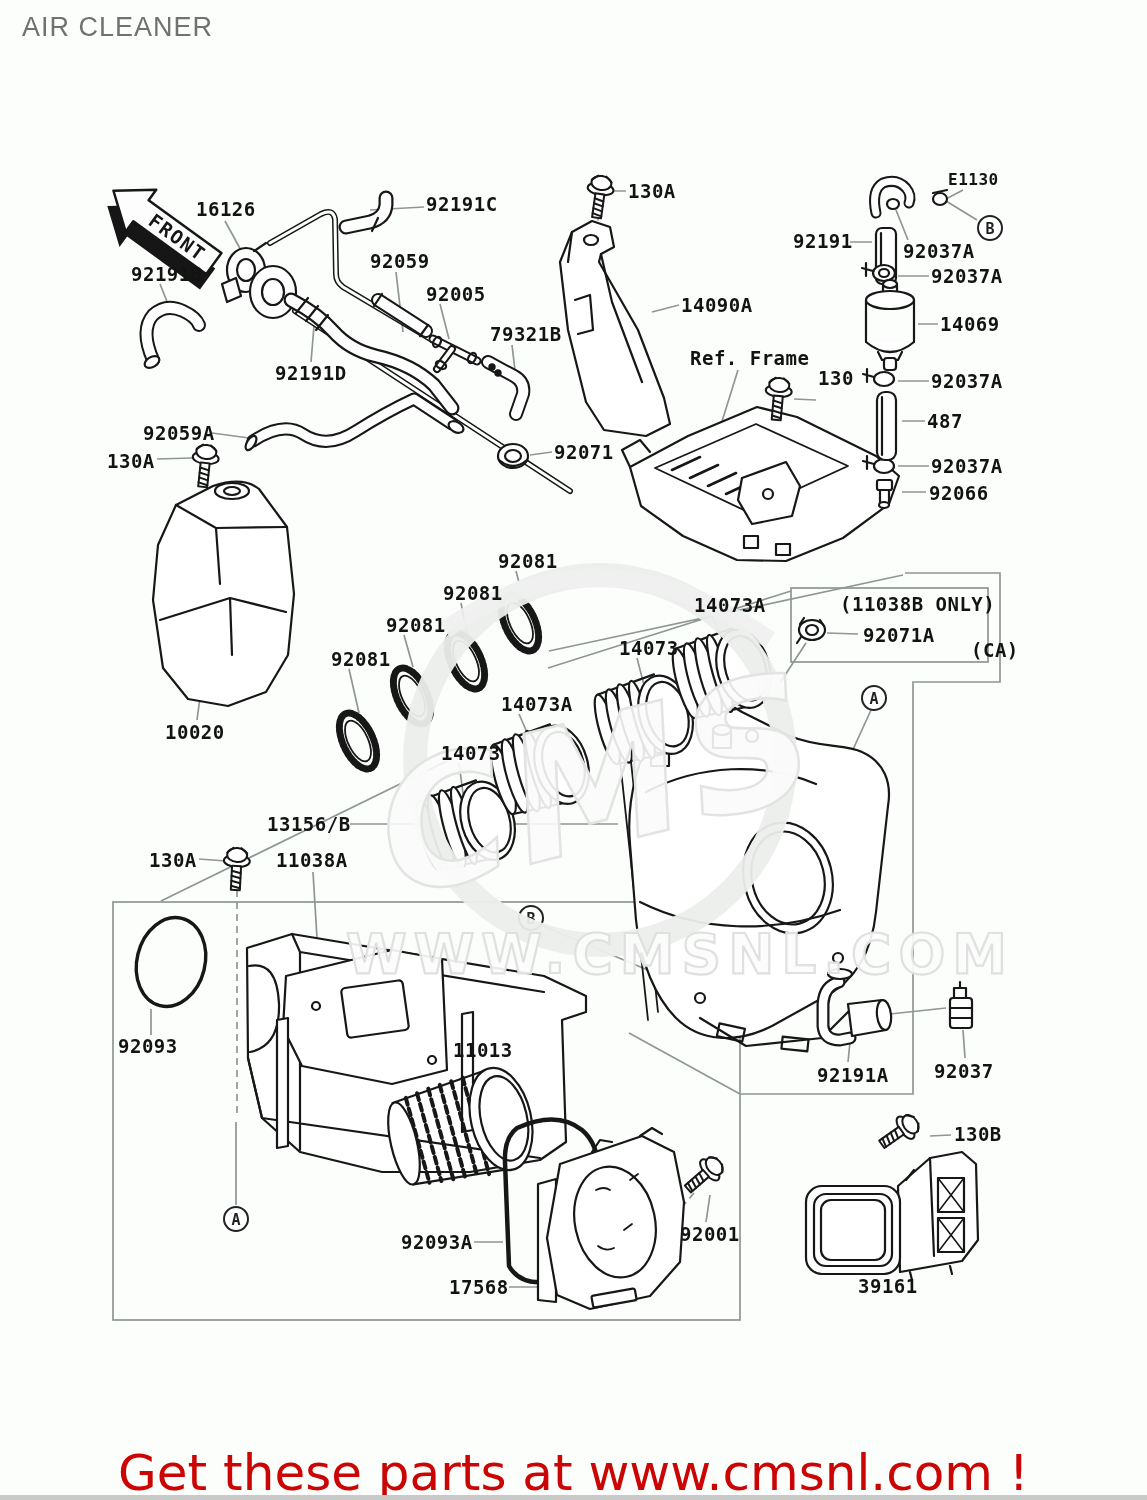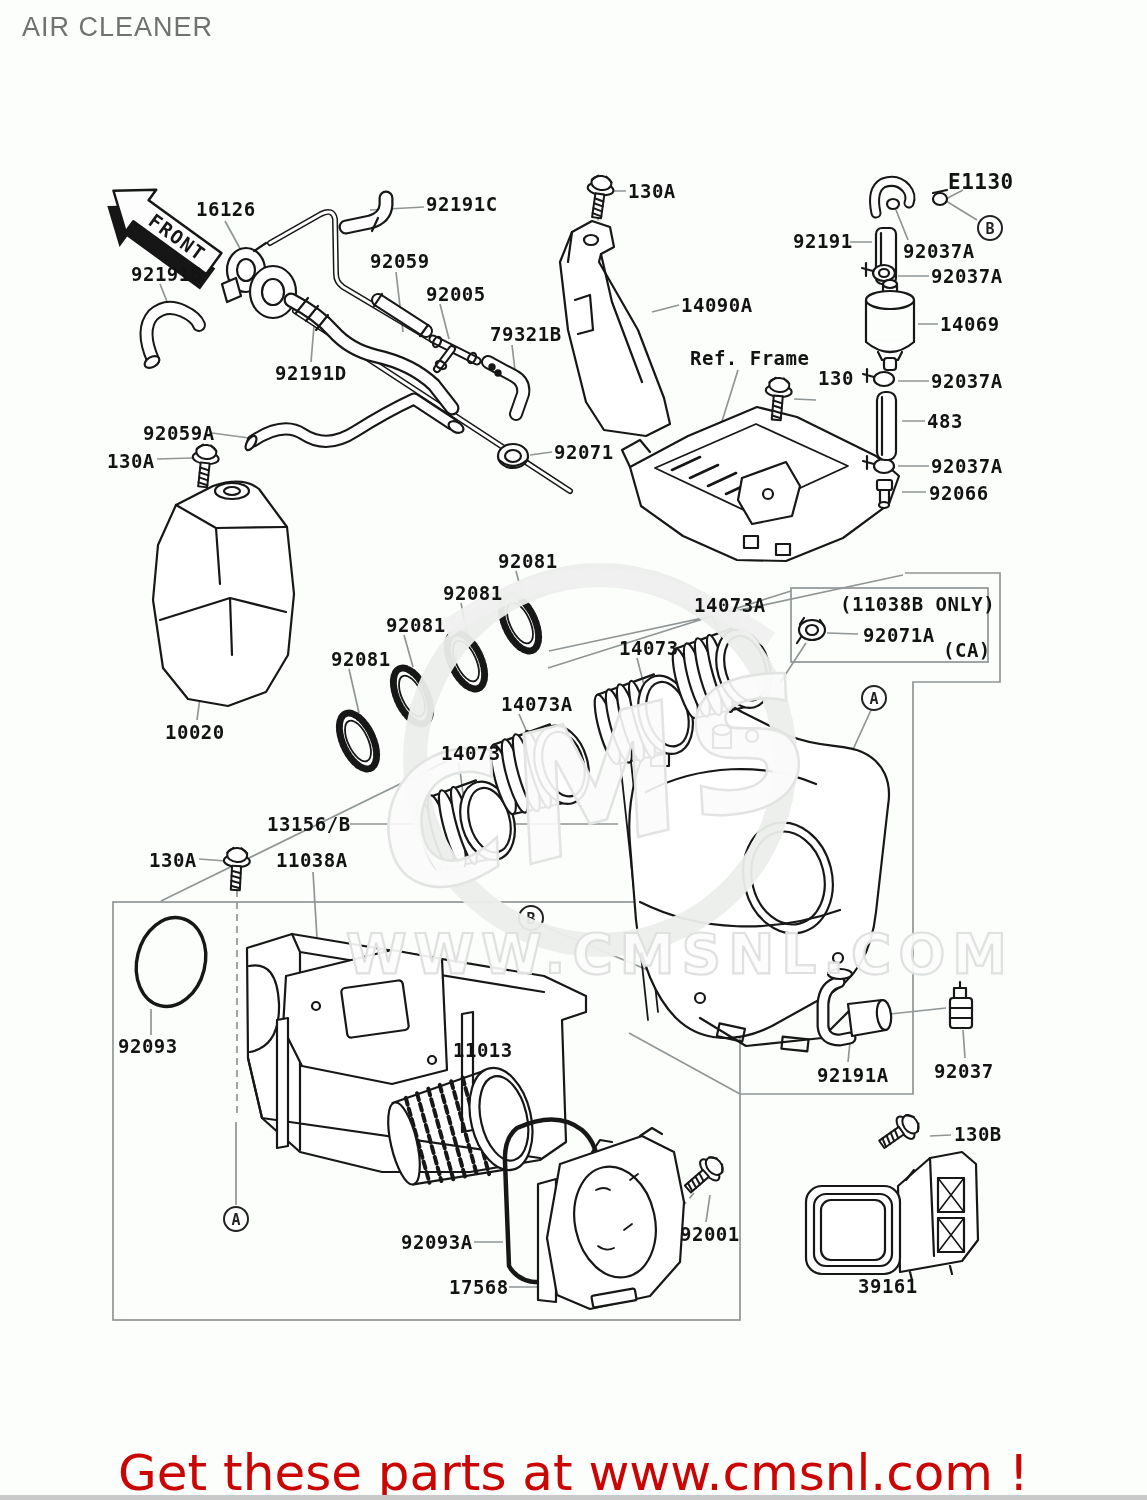--- a/index.html
+++ b/index.html
@@ -3,21 +3,21 @@
 <meta charset="utf-8">
 <style>
   html,body{margin:0;padding:0;background:#ffffff;}
   .stage{position:relative;width:1147px;height:1500px;background:#fcfefc;overflow:hidden;
          font-family:"DejaVu Sans Mono",monospace;}
   .art{position:absolute;left:0;top:0;width:1147px;height:1500px;}
   .title{position:absolute;left:22px;top:12px;font:400 27px "Liberation Sans",sans-serif;
          color:#717171;letter-spacing:1px;white-space:nowrap;}
   .lbl{position:absolute;font:bold 19px "DejaVu Sans Mono",monospace;letter-spacing:.5px;
        color:#131313;line-height:1.1;white-space:nowrap;}
-  .lbl.small{font-size:21px;}
+  .lbl.small{font-size:16px;}
   .banner{position:absolute;left:0;right:0;top:1444px;text-align:center;
           font:400 50px "DejaVu Sans",sans-serif;color:#cb0404;white-space:nowrap;}
   .bottombar{position:absolute;left:0;right:0;bottom:0;height:5px;background:#c9c9c9;}
 </style>
 </head>
 <body>
 
 <div class="stage">
 
 <svg class="art" viewBox="0 0 1147 1500" xmlns="http://www.w3.org/2000/svg">
@@ -358,34 +358,34 @@
 <div class="lbl" style="left:370px;top:251px">92059</div>
 <div class="lbl" style="left:426px;top:284px">92005</div>
 <div class="lbl" style="left:490px;top:324px">79321B</div>
 <div class="lbl" style="left:681px;top:295px">14090A</div>
 <div class="lbl" style="left:931px;top:266px">92037A</div>
 <div class="lbl" style="left:940px;top:314px">14069</div>
 <div class="lbl" style="left:690px;top:348px">Ref. Frame</div>
 <div class="lbl" style="left:275px;top:363px">92191D</div>
 <div class="lbl" style="left:818px;top:368px">130</div>
 <div class="lbl" style="left:931px;top:371px">92037A</div>
-<div class="lbl" style="left:927px;top:411px">483</div>
+<div class="lbl" style="left:927px;top:411px">487</div>
 <div class="lbl" style="left:143px;top:423px">92059A</div>
 <div class="lbl" style="left:107px;top:451px">130A</div>
 <div class="lbl" style="left:931px;top:456px">92037A</div>
 <div class="lbl" style="left:929px;top:483px">92066</div>
 <div class="lbl" style="left:554px;top:442px">92071</div>
 <div class="lbl" style="left:498px;top:551px">92081</div>
 <div class="lbl" style="left:443px;top:583px">92081</div>
 <div class="lbl" style="left:386px;top:615px">92081</div>
 <div class="lbl" style="left:331px;top:649px">92081</div>
 <div class="lbl" style="left:694px;top:595px">14073A</div>
 <div class="lbl" style="left:840px;top:594px">(11038B ONLY)</div>
 <div class="lbl" style="left:863px;top:625px">92071A</div>
-<div class="lbl" style="left:943px;top:640px">(CA)</div>
+<div class="lbl" style="left:971px;top:640px">(CA)</div>
 <div class="lbl" style="left:619px;top:638px">14073</div>
 <div class="lbl" style="left:501px;top:694px">14073A</div>
 <div class="lbl" style="left:441px;top:743px">14073</div>
 <div class="lbl" style="left:165px;top:722px">10020</div>
 <div class="lbl" style="left:267px;top:814px">13156/B</div>
 <div class="lbl" style="left:149px;top:850px">130A</div>
 <div class="lbl" style="left:276px;top:850px">11038A</div>
 <div class="lbl" style="left:118px;top:1036px">92093</div>
 <div class="lbl" style="left:453px;top:1040px">11013</div>
 <div class="lbl" style="left:817px;top:1065px">92191A</div>

